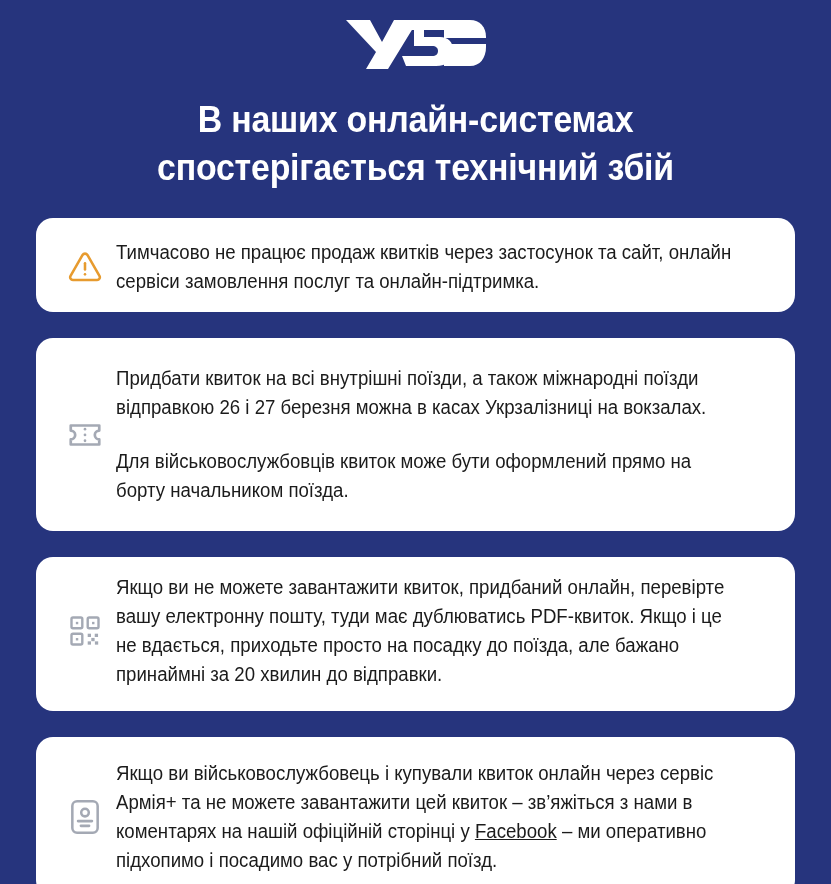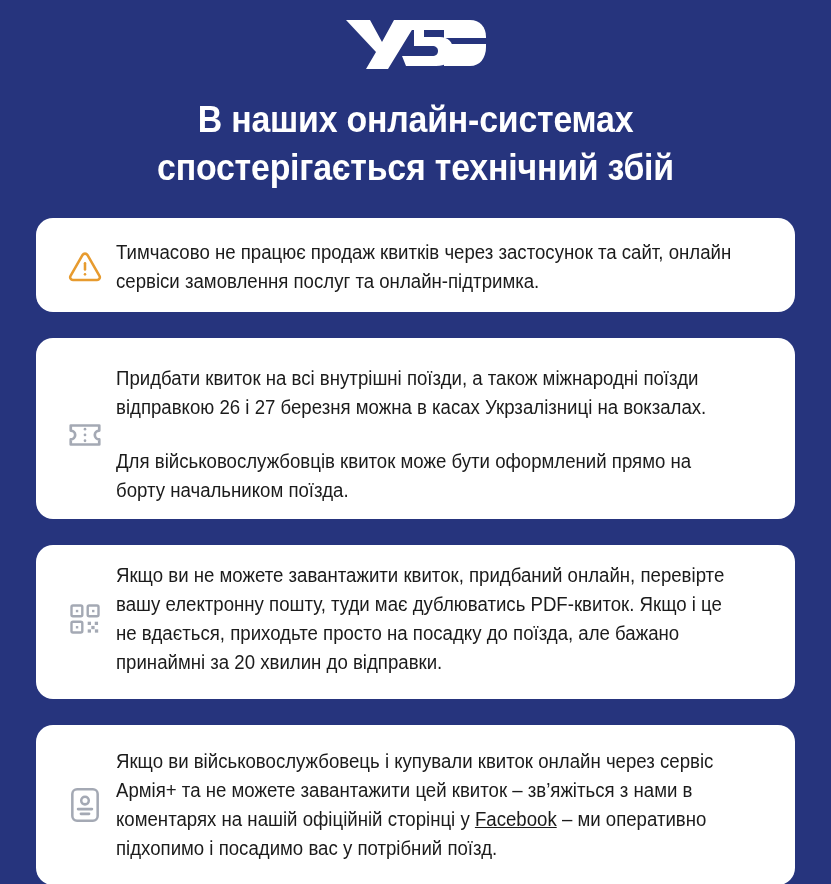--- a/index.html
+++ b/index.html
@@ -83,21 +83,21 @@
   .card-body p + p {
     margin-top: 25px;
   }
   .card-body .link {
     text-decoration: underline;
     color: inherit;
   }
 
   
   .card-1 { padding-top: 20px; }
-  .card-2 { padding-top: 26px; padding-bottom: 14px; }
+  .card-2 { padding-top: 26px; padding-bottom: 26px; }
   .card-3 { padding-bottom: 22px; }
   .card-4 { padding-top: 22px; padding-bottom: 22px; }
 
   .icon-warning { color: #e79b2f; }
   .icon-gray    { color: #a4a9b4; }
 </style>
 </head>
 <body>
 
 <div class="page">

